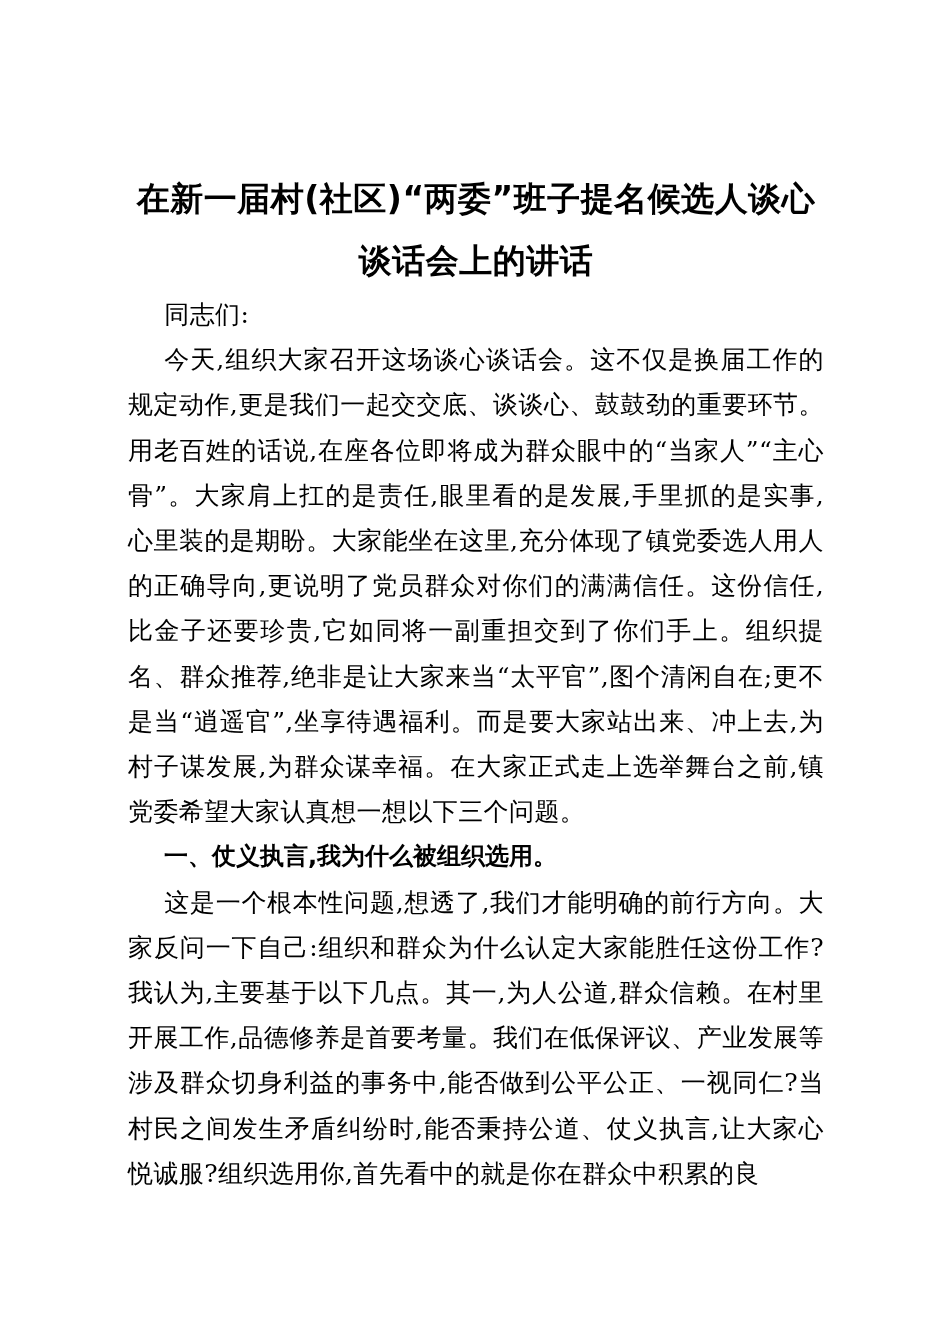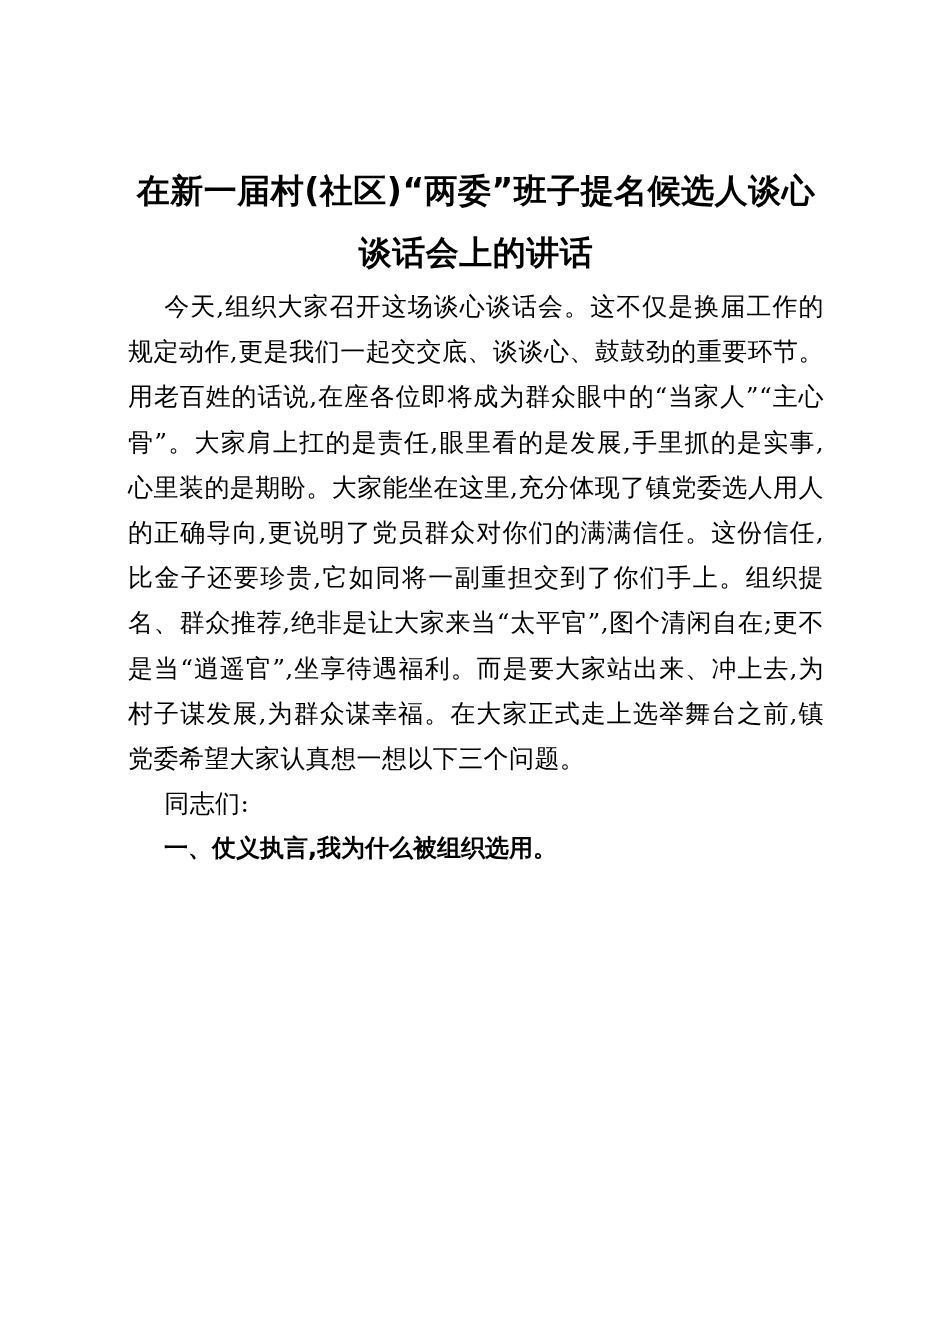--- a/index.html
+++ b/index.html
@@ -10,21 +10,21 @@
     body {
       width: 950px;
       height: 1344px;
       position: relative;
       overflow: hidden;
       color: #000000;
     }
     .page {
       position: absolute;
       left: 128px;
-      top: 160px;
+      top: 168px;
       width: 696px;
     }
     .title {
       font-family: "DejaVu Sans", "Liberation Sans", sans-serif;
       font-weight: bold;
       font-size: 33px;
       line-height: 62px;
       text-align: center;
       margin: 0;
       letter-spacing: 0.5px;
@@ -52,16 +52,17 @@
       line-height: 45.2px;
       text-indent: 1.5em;
       margin: 0;
     }
   </style>
 </head>
 <body>
 
 <div class="page">
   <h1 class="title">在新一届村(社区)“两委”班子提名候选人谈心谈话会上的讲话</h1>
+  <p class="body-text salutation">同志们:</p>
   <p class="body-text para">今天,组织大家召开这场谈心谈话会。这不仅是换届工作的规定动作,更是我们一起交交底、谈谈心、鼓鼓劲的重要环节。用老百姓的话说,在座各位即将成为群众眼中的“当家人”“主心骨”。大家肩上扛的是责任,眼里看的是发展,手里抓的是实事,心里装的是期盼。大家能坐在这里,充分体现了镇党委选人用人的正确导向,更说明了党员群众对你们的满满信任。这份信任,比金子还要珍贵,它如同将一副重担交到了你们手上。组织提名、群众推荐,绝非是让大家来当“太平官”,图个清闲自在;更不是当“逍遥官”,坐享待遇福利。而是要大家站出来、冲上去,为村子谋发展,为群众谋幸福。在大家正式走上选举舞台之前,镇党委希望大家认真想一想以下三个问题。</p>
-  <p class="body-text salutation">同志们:</p>
   <p class="heading">一、仗义执言,我为什么被组织选用。</p>
+  <p class="body-text para">这是一个根本性问题,想透了,我们才能明确的前行方向。大家反问一下自己:组织和群众为什么认定大家能胜任这份工作?我认为,主要基于以下几点。其一,为人公道,群众信赖。在村里开展工作,品德修养是首要考量。我们在低保评议、产业发展等涉及群众切身利益的事务中,能否做到公平公正、一视同仁?当村民之间发生矛盾纠纷时,能否秉持公道、仗义执言,让大家心悦诚服?组织选用你,首先看中的就是你在群众中积累的良</p>
 </div>
 
 </body></html>

